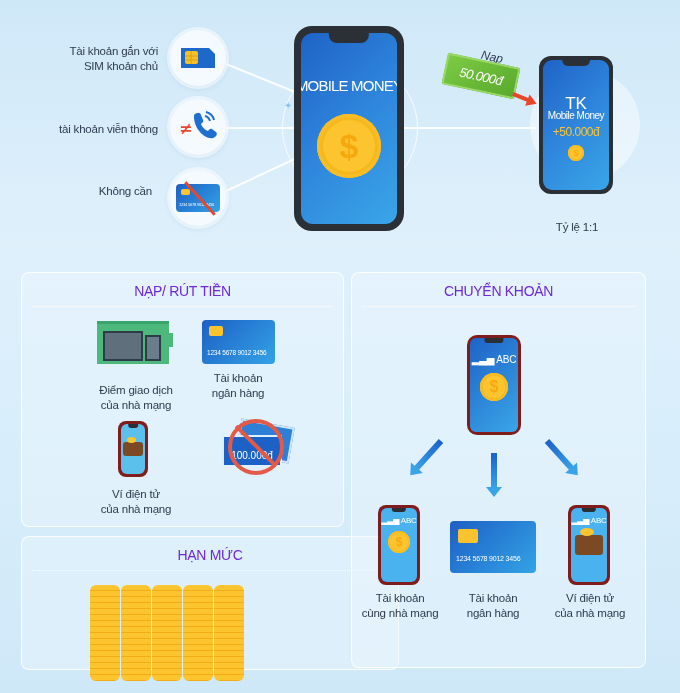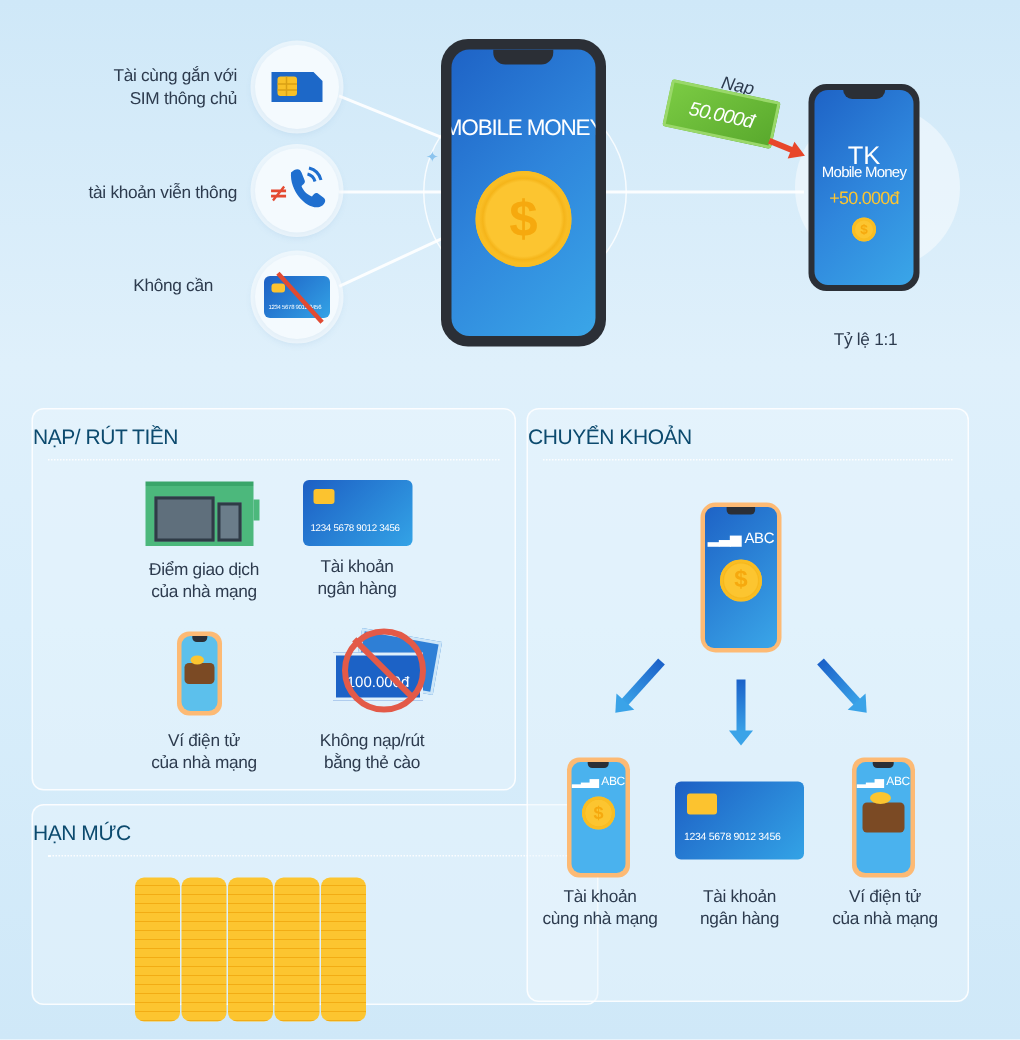--- a/index.html
+++ b/index.html
@@ -10,53 +10,53 @@
 .label{font-size:11.5px;line-height:15px;color:#2d3b4e;letter-spacing:-0.2px}
 .right{text-align:right}
 .center{text-align:center}
 .circle{position:absolute;width:56px;height:56px;border-radius:50%;background:#f4fafe;
  box-shadow:0 0 0 3px rgba(255,255,255,0.55),0 2px 6px rgba(80,140,190,0.25);display:flex;align-items:center;justify-content:center}
 .phone{position:absolute;background:#2b2f36;border-radius:18px;padding:7px}
 .phone .screen{width:100%;height:100%;border-radius:12px;background:linear-gradient(135deg,#1e63c6 0%,#2f86dc 50%,#3aa6e8 100%);position:relative;overflow:hidden;display:flex;flex-direction:column;align-items:center}
 .phone .notch{position:absolute;top:0;left:50%;transform:translateX(-50%);width:42%;height:10px;background:#2b2f36;border-radius:0 0 8px 8px}
 .coin{border-radius:50%;background:radial-gradient(circle,#fcc530 55%,#f5b51a 60%,#fcc530 70%);display:flex;align-items:center;justify-content:center;color:#f6a90e;font-weight:bold;box-shadow:0 0 0 2px #f9bd22 inset}
 .panel{position:absolute;border:1.5px solid rgba(255,255,255,0.85);border-radius:8px;background:rgba(235,246,253,0.45)}
-.panel-title{font-size:14px;color:#0c4a6e;text-align:left;letter-spacing:-0.3px;padding-top:10px;height:32px}
+.panel-title{font-size:14px;color:#6d28d9;text-align:center;letter-spacing:-0.3px;padding-top:10px;height:32px}
 .dots{position:absolute;left:10px;right:10px;top:33px;border-top:1.5px dotted rgba(255,255,255,0.9)}
 .card{position:absolute;border-radius:4px;background:linear-gradient(135deg,#1d5fc4,#33a3e6);overflow:hidden}
 .card .chip{position:absolute;background:#fcc32f;border-radius:2px}
 .card .num{position:absolute;color:#fff;font-size:7px;white-space:nowrap;letter-spacing:-0.2px}
-.small-phone{position:absolute;background:#fdba74;border-radius:8px;padding:3px}
+.small-phone{position:absolute;background:#7f1d1d;border-radius:8px;padding:3px}
 .small-phone .scr{width:100%;height:100%;border-radius:6px;background:linear-gradient(135deg,#2f7fd8,#48b3ee);position:relative;display:flex;flex-direction:column;align-items:center}
 .small-phone .nt{position:absolute;top:0;left:50%;transform:translateX(-50%);width:40%;height:4px;background:#2b2f36;border-radius:0 0 3px 3px}
 .abc{color:#fff;font-size:8px;margin-top:8px;letter-spacing:-0.2px}
 .wallet{background:#7b4a24;border-radius:3px;position:relative}
 .arrow{position:absolute;width:6px;background:linear-gradient(#1b61c9,#3aa3e8);transform-origin:top center}
 .arrow:after{content:"";position:absolute;bottom:-8px;left:-5px;border-left:8px solid transparent;border-right:8px solid transparent;border-top:10px solid #3aa3e8}
 .line{position:absolute;height:1.5px;background:rgba(255,255,255,0.9);transform-origin:left center}
 .stack{position:absolute;width:30px;height:96px;background:repeating-linear-gradient(180deg,#fcc530 0 5px,#f2ac14 5px 6px);border-radius:6px}
 </style>
 </head>
 <body>
 
 <div class="line" style="left:226px;top:63px;width:80px;transform:rotate(22deg)"></div>
 <div class="line" style="left:226px;top:127px;width:70px"></div>
 <div class="line" style="left:226px;top:190px;width:78px;transform:rotate(-25deg)"></div>
 <div class="line" style="left:404px;top:127px;width:132px"></div>
 <div class="abs" style="left:282px;top:60px;width:136px;height:136px;border-radius:50%;border:1.5px solid rgba(255,255,255,0.8)"></div>
 <div class="abs" style="left:530px;top:70px;width:110px;height:110px;border-radius:50%;background:rgba(255,255,255,0.45)"></div>
 
 <div class="abs label right" style="left:40px;top:44px;width:118px">
-  <div>Tài cùng gắn với</div>
-  <div>SIM thông chủ</div>
+  <div>Tài khoản gắn với</div>
+  <div>SIM khoản chủ</div>
 </div>
 <div class="abs label right" style="left:30px;top:122px;width:128px">
   <div>tài khoản viễn thông</div>
 </div>
-<div class="abs label right" style="left:14px;top:184px;width:128px">
+<div class="abs label right" style="left:24px;top:184px;width:128px">
   <div>Không cần</div>
 </div>
 
 <div class="circle" style="left:170px;top:30px">
   <svg width="38" height="24" viewBox="0 0 38 24">
       <path d="M2 2h28l6 6v14H2z" fill="#1d68c8"></path>
       <rect x="6" y="5" width="13" height="13" rx="2" fill="#f8c027"></rect>
       <path d="M12 5v13M6 10h13M6 14h13" stroke="#d9a015" stroke-width="1"></path>
     </svg>
 </div>
@@ -110,21 +110,21 @@
   <div class="panel-title">NẠP/ RÚT TIỀN</div>
   <div class="dots"></div>
 
   <div class="abs" style="left:75px;top:48px;width:78px;height:44px">
     <div class="abs" style="left:0;top:0;width:72px;height:3px;background:#3aa56a"></div>
     <div class="abs" style="left:0;top:3px;width:72px;height:40px;background:#4cb87c"></div>
     <div class="abs" style="left:6px;top:10px;width:40px;height:30px;background:#5f6f7c;border:2px solid #2f3b46"></div>
     <div class="abs" style="left:48px;top:14px;width:16px;height:26px;background:#6b7d8a;border:2px solid #2f3b46"></div>
     <div class="abs" style="left:72px;top:12px;width:4px;height:14px;background:#4cb87c"></div>
   </div>
-  <div class="abs label center" style="left:44px;top:100px;width:140px">
+  <div class="abs label center" style="left:44px;top:110px;width:140px">
     <div>Điểm giao dịch</div>
     <div>của nhà mạng</div>
   </div>
 
   <div class="card" style="left:180px;top:47px;width:73px;height:44px">
     <div class="chip" style="left:7px;top:6px;width:14px;height:10px"></div>
     <div class="num" style="left:5px;top:29px;font-size:6.5px">1234 5678 9012 3456</div>
   </div>
   <div class="abs label center" style="left:156px;top:98px;width:120px">
     <div>Tài khoản</div>
@@ -144,24 +144,20 @@
     <div>của nhà mạng</div>
   </div>
 
   <div class="abs" style="left:198px;top:148px;width:76px;height:52px">
     <div class="abs" style="left:18px;top:2px;width:54px;height:36px;background:#2e7fd6;border:2px solid #cde6f8;transform:rotate(10deg)"></div>
     <div class="abs" style="left:2px;top:14px;width:60px;height:32px;background:#1c62c6;border:2px solid #dff0fb;color:#fff;font-size:10px;display:flex;align-items:flex-end;justify-content:center;padding-bottom:4px">
       <span>100.000đ</span>
     </div>
     <div class="abs" style="left:8px;top:-2px;width:56px;height:56px;border-radius:50%;border:4px solid #e35a48"></div>
     <div class="abs" style="left:8px;top:23px;width:56px;height:4px;background:#e35a48;transform:rotate(45deg)"></div>
-  </div>
-  <div class="abs label center" style="left:166px;top:214px;width:120px">
-    <div>Không nạp/rút</div>
-    <div>bằng thẻ cào</div>
   </div>
 </div>
 
 <div class="panel" style="left:21px;top:536px;width:378px;height:134px">
   <div class="panel-title">HẠN MỨC</div>
   <div class="dots"></div>
   <div class="stack" style="left:68px;top:48px"></div>
   <div class="stack" style="left:99px;top:48px"></div>
   <div class="stack" style="left:130px;top:48px"></div>
   <div class="stack" style="left:161px;top:48px"></div>

